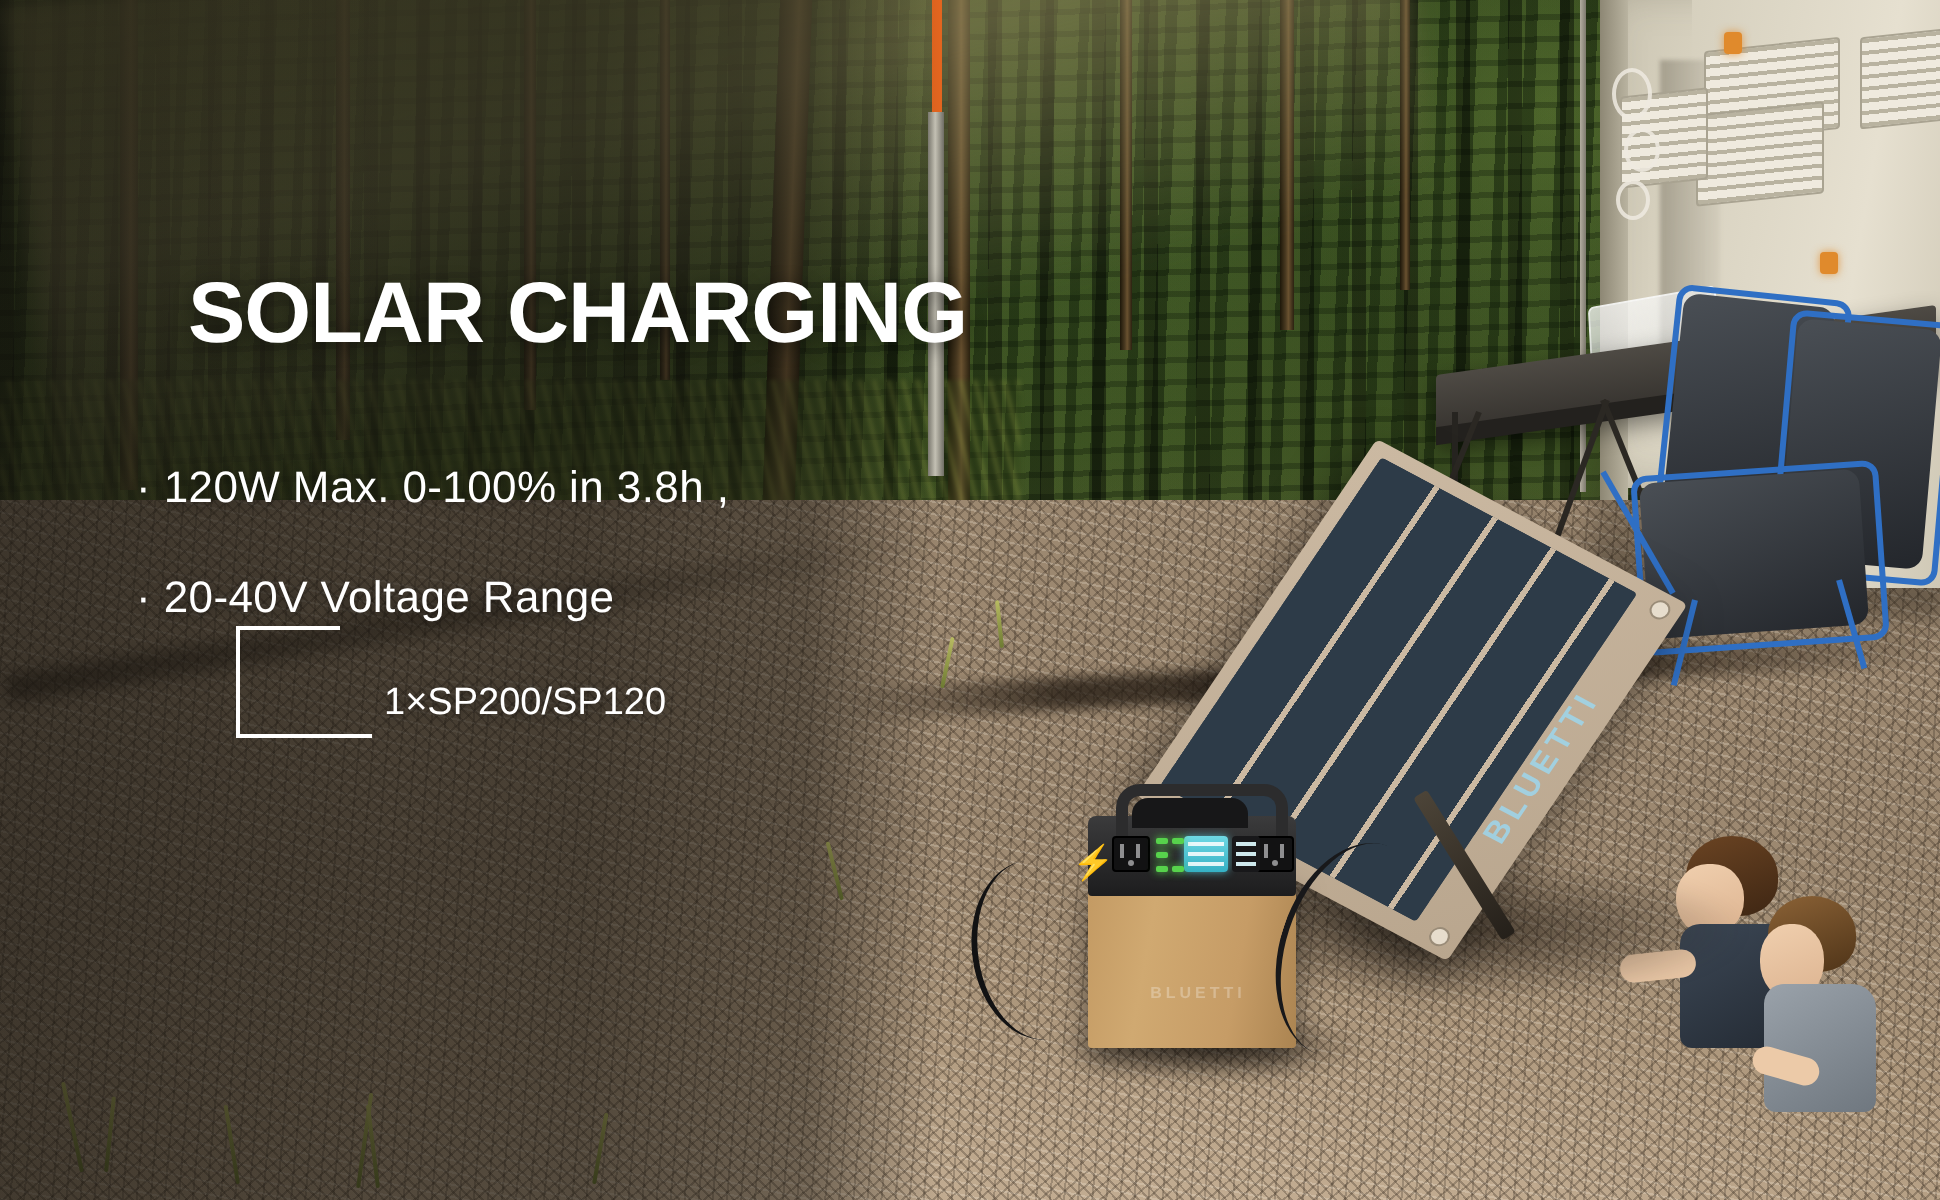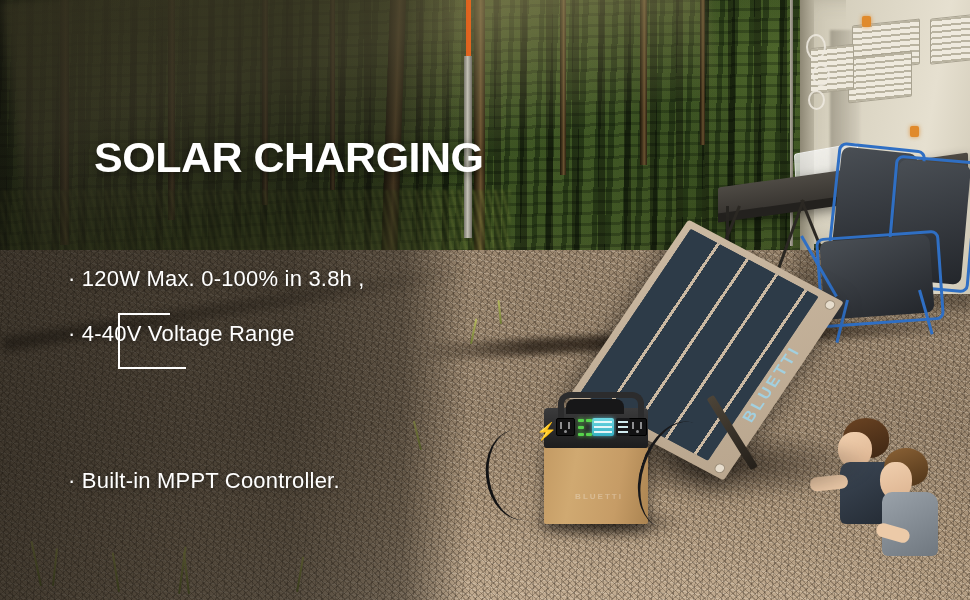--- a/index.html
+++ b/index.html
@@ -290,21 +290,20 @@
     text-shadow:0 2px 10px rgba(0,0,0,.45);
     white-space:nowrap;
     margin-left:36px;
   }
   .bullet{
     position:absolute;left:68px;
     font-size:22px;line-height:1.1;font-weight:400;letter-spacing:.2px;
     font-family:"Liberation Sans",sans-serif;
     text-shadow:0 1px 6px rgba(0,0,0,.5);
     white-space:nowrap;
-    margin-top:35px;
   }
   .b1{top:232px;}
   .b2{top:287px;}
   .b4{top:434px;}
   .sub{
     position:absolute;
     font-size:19px;line-height:1.15;font-weight:400;
     font-family:"Liberation Sans",sans-serif;
     text-shadow:0 1px 6px rgba(0,0,0,.5);
     white-space:nowrap;
@@ -463,23 +462,23 @@
   <div class="wire" style="left:486px;top:430px;width:62px;height:90px;border-left-color:#121213;transform:rotate(-8deg);"></div>
   <div class="wire" style="left:640px;top:420px;width:70px;height:110px;transform:rotate(18deg);"></div>
 
   <div class="scrim"></div>
   <div class="scrim-soft"></div>
 
   <div class="copy">
     <div class="headline">SOLAR CHARGING</div>
 
     <div class="bullet b1">· 120W Max. 0-100% in 3.8h ,</div>
-    <div class="bullet b2">· 4-40V Voltage Range</div>
+    <div class="bullet b2">· 20-40V Voltage Range</div>
 
     <div class="bracket br-top"></div>
     <div class="bracket br-vert"></div>
     <div class="bracket br-bot"></div>
 
-
-    <div class="bullet b4">· Built-in MPPT Coontroller.</div>
+    <div class="sub s1">1×SP200/SP120</div>
+
   </div>
 
 </div>
 
 </body></html>

